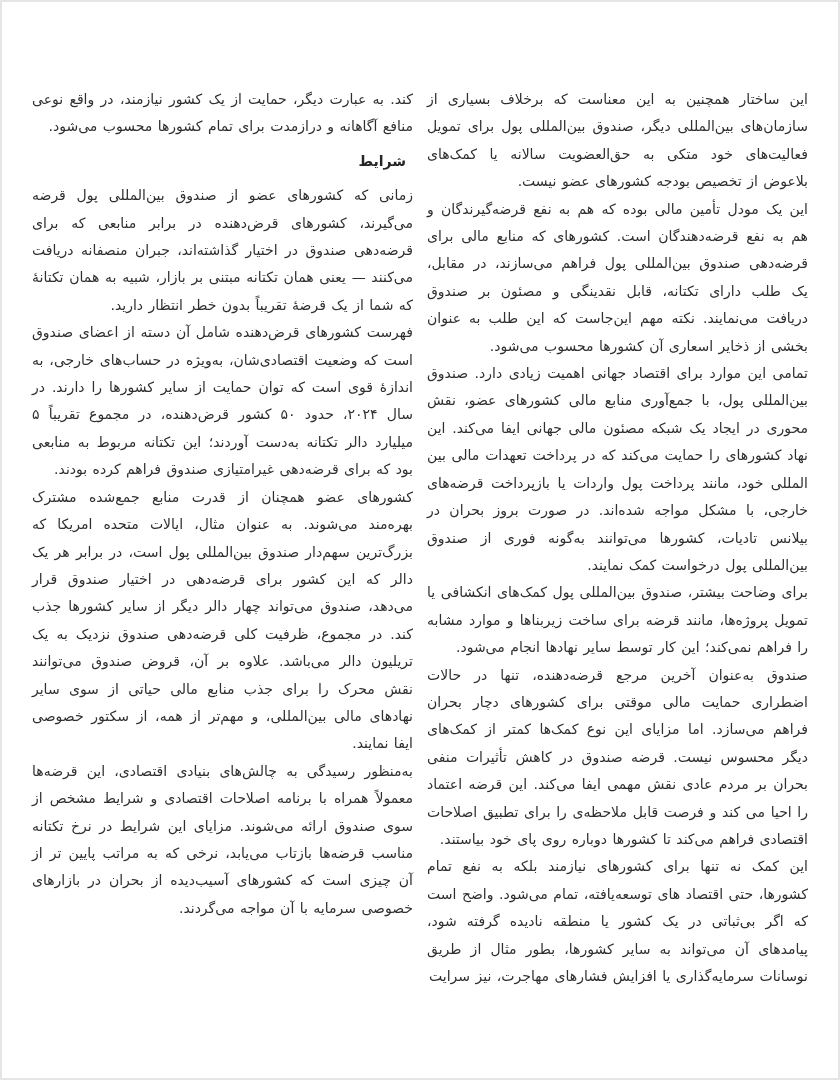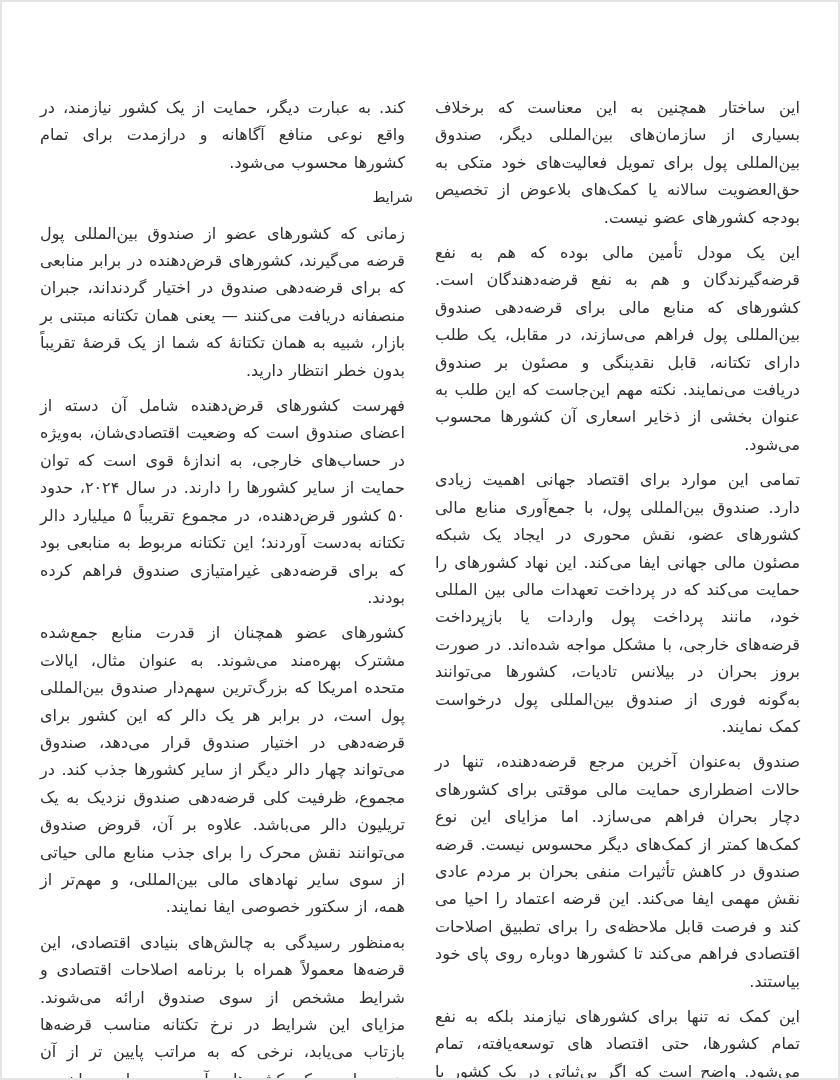--- a/index.html
+++ b/index.html
@@ -25,56 +25,57 @@
     direction: rtl;
     display: flex;
     flex-direction: row;
     justify-content: space-between;
   }
   .col {
     width: 381px;
     flex: 0 0 381px;
   }
   .col p {
-    margin: 8px;
+    margin: 0;
     padding: 0;
-    font-size: 16px;
+    font-size: 14px;
     line-height: 27.4px;
     color: #2f2f2f;
     text-align: justify;
     text-justify: inter-word;
     word-spacing: 1px;
   }
   .col h2 {
-    margin: 0;
+    margin: 7px;
     padding: 0;
     font-size: 14px;
     line-height: 27.4px;
     color: #262626;
-    font-weight: normal;
+    font-weight: bold;
     text-align: right;
   }
 </style>
 </head>
 <body>
 
 <div class="page">
   <div class="content">
 
     <div class="col">
       <p>این ساختار همچنین به این معناست که برخلاف بسیاری از سازمان‌های بین‌المللی دیگر، صندوق بین‌المللی پول برای تمویل فعالیت‌های خود متکی به حق‌العضویت سالانه یا کمک‌های بلاعوض از تخصیص بودجه کشورهای عضو نیست.</p>
       <p>این یک مودل تأمین مالی بوده که هم به نفع قرضه‌گیرندگان و هم به نفع قرضه‌دهندگان است. کشورهای که منابع مالی برای قرضه‌دهی صندوق بین‌المللی پول فراهم می‌سازند، در مقابل، یک طلب دارای تکتانه، قابل نقدینگی و مصئون بر صندوق دریافت می‌نمایند. نکته مهم این‌جاست که این طلب به عنوان بخشی از ذخایر اسعاری آن کشورها محسوب می‌شود.</p>
       <p>تمامی این موارد برای اقتصاد جهانی اهمیت زیادی دارد. صندوق بین‌المللی پول، با جمع‌آوری منابع مالی کشورهای عضو، نقش محوری در ایجاد یک شبکه مصئون مالی جهانی ایفا می‌کند. این نهاد کشورهای را حمایت می‌کند که در پرداخت تعهدات مالی بین المللی خود، مانند پرداخت پول واردات یا بازپرداخت قرضه‌های خارجی، با مشکل مواجه شده‌اند. در صورت بروز بحران در بیلانس تادیات، کشورها می‌توانند به‌گونه فوری از صندوق بین‌المللی پول درخواست کمک نمایند.</p>
+      <p>برای وضاحت بیشتر، صندوق بین‌المللی پول کمک‌های انکشافی یا تمویل پروژه‌ها، مانند قرضه برای ساخت زیربناها و موارد مشابه را فراهم نمی‌کند؛ این کار توسط سایر نهادها انجام می‌شود.</p>
       <p>صندوق به‌عنوان آخرین مرجع قرضه‌دهنده، تنها در حالات اضطراری حمایت مالی موقتی برای کشورهای دچار بحران فراهم می‌سازد. اما مزایای این نوع کمک‌ها کمتر از کمک‌های دیگر محسوس نیست. قرضه صندوق در کاهش تأثیرات منفی بحران بر مردم عادی نقش مهمی ایفا می‌کند. این قرضه اعتماد را احیا می کند و فرصت قابل ملاحظه‌ی را برای تطبیق اصلاحات اقتصادی فراهم می‌کند تا کشورها دوباره روی پای خود بیاستند.</p>
       <p>این کمک نه تنها برای کشورهای نیازمند بلکه به نفع تمام کشورها، حتی اقتصاد های توسعه‌یافته، تمام می‌شود. واضح است که اگر بی‌ثباتی در یک کشور یا منطقه نادیده گرفته شود، پیامدهای آن می‌تواند به سایر کشورها، بطور مثال از طریق نوسانات سرمایه‌گذاری یا افزایش فشارهای مهاجرت، نیز سرایت</p>
     </div>
 
     <div class="col">
       <p>کند. به عبارت دیگر، حمایت از یک کشور نیازمند، در واقع نوعی منافع آگاهانه و درازمدت برای تمام کشورها محسوب می‌شود.</p>
       <h2>شرایط</h2>
-      <p>زمانی که کشورهای عضو از صندوق بین‌المللی پول قرضه می‌گیرند، کشورهای قرض‌دهنده در برابر منابعی که برای قرضه‌دهی صندوق در اختیار گردند‌اند، جبران منصفانه دریافت می‌کنند — یعنی همان تکتانه مبتنی بر بازار، شبیه به همان تکتانهٔ که شما از یک قرضهٔ تقریباً بدون خطر انتظار دارید.</p>
+      <p>زمانی که کشورهای عضو از صندوق بین‌المللی پول قرضه می‌گیرند، کشورهای قرض‌دهنده در برابر منابعی که برای قرضه‌دهی صندوق در اختیار گذاشته‌اند، جبران منصفانه دریافت می‌کنند — یعنی همان تکتانه مبتنی بر بازار، شبیه به همان تکتانهٔ که شما از یک قرضهٔ تقریباً بدون خطر انتظار دارید.</p>
       <p>فهرست کشورهای قرض‌دهنده شامل آن دسته از اعضای صندوق است که وضعیت اقتصادی‌شان، به‌ویژه در حساب‌های خارجی، به اندازهٔ قوی است که توان حمایت از سایر کشورها را دارند. در سال ۲۰۲۴، حدود ۵۰ کشور قرض‌دهنده، در مجموع تقریباً ۵ میلیارد دالر تکتانه به‌دست آوردند؛ این تکتانه مربوط به منابعی بود که برای قرضه‌دهی غیرامتیازی صندوق فراهم کرده بودند.</p>
       <p>کشورهای عضو همچنان از قدرت منابع جمع‌شده مشترک بهره‌مند می‌شوند. به عنوان مثال، ایالات متحده امریکا که بزرگ‌ترین سهم‌دار صندوق بین‌المللی پول است، در برابر هر یک دالر که این کشور برای قرضه‌دهی در اختیار صندوق قرار می‌دهد، صندوق می‌تواند چهار دالر دیگر از سایر کشورها جذب کند. در مجموع، ظرفیت کلی قرضه‌دهی صندوق نزدیک به یک تریلیون دالر می‌باشد. علاوه بر آن، قروض صندوق می‌توانند نقش محرک را برای جذب منابع مالی حیاتی از سوی سایر نهادهای مالی بین‌المللی، و مهم‌تر از همه، از سکتور خصوصی ایفا نمایند.</p>
       <p>به‌منظور رسیدگی به چالش‌های بنیادی اقتصادی، این قرضه‌ها معمولاً همراه با برنامه اصلاحات اقتصادی و شرایط مشخص از سوی صندوق ارائه می‌شوند. مزایای این شرایط در نرخ تکتانه مناسب قرضه‌ها بازتاب می‌یابد، نرخی که به مراتب پایین تر از آن چیزی است که کشورهای آسیب‌دیده از بحران در بازارهای خصوصی سرمایه با آن مواجه می‌گردند.</p>
     </div>
 
   </div>
 </div>
 
 </body></html>

